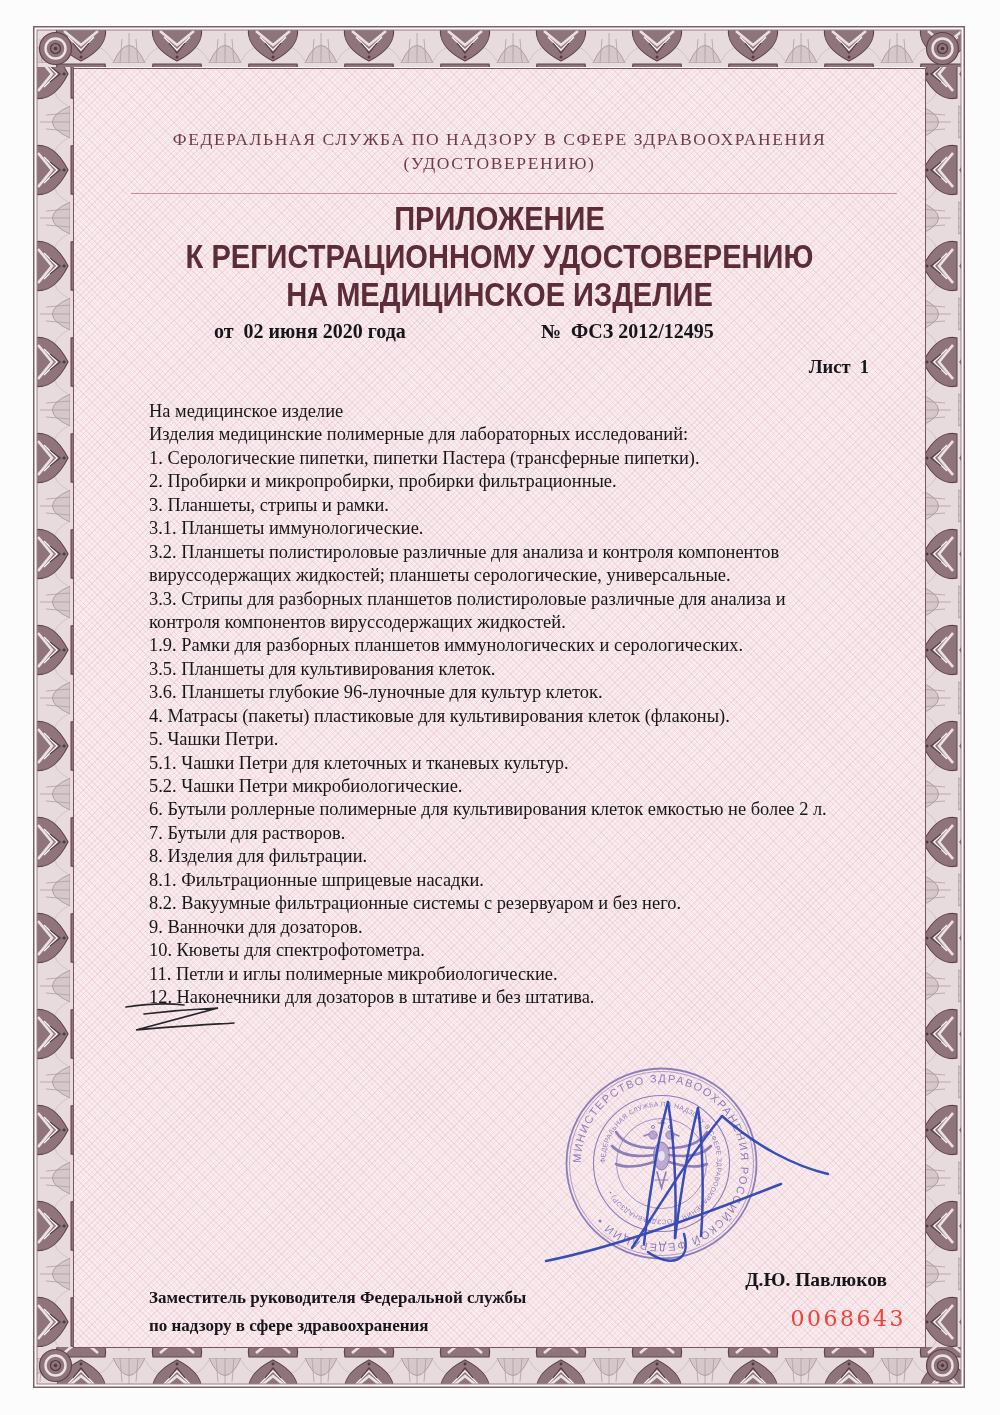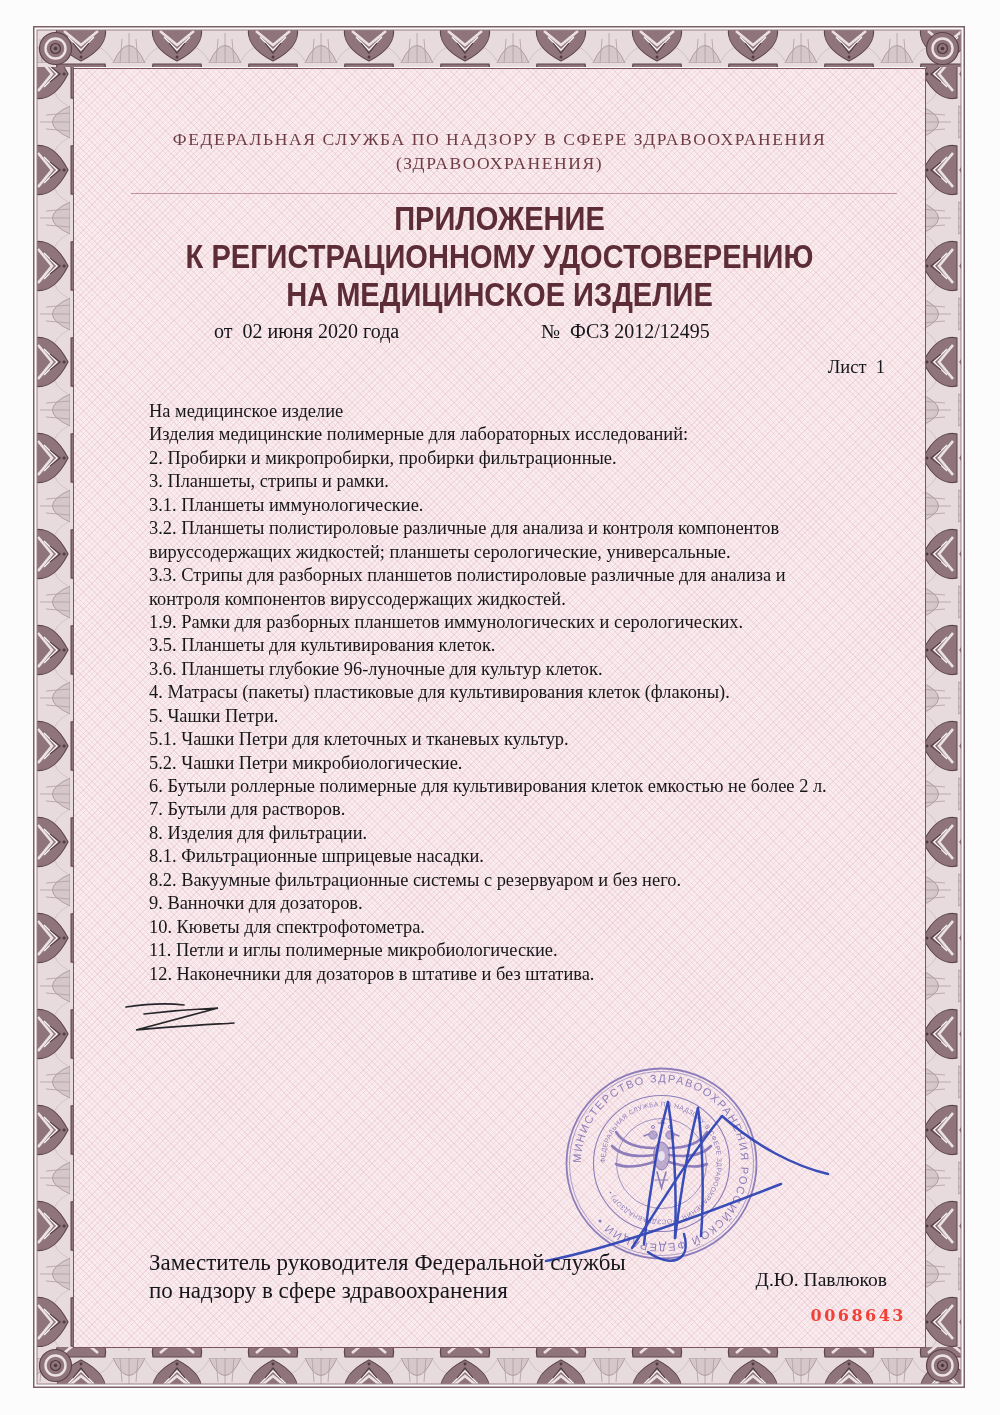--- a/index.html
+++ b/index.html
@@ -10,31 +10,31 @@
     border:1px solid #7d5560;
     background:
       repeating-linear-gradient(45deg, rgba(216,148,168,0.20) 0 1px, rgba(255,255,255,0) 1px 4px),
       repeating-linear-gradient(135deg, rgba(216,148,168,0.20) 0 1px, rgba(255,255,255,0) 1px 4px),
       #f9ecef;}
   .abs{position:absolute;}
   .hdr{width:100%;text-align:center;color:#6e3c45;font-size:17.5px;letter-spacing:1.6px;font-family:"Liberation Serif",serif;}
   .ttl{width:100%;text-align:center;color:#5c2c37;font-weight:bold;font-size:33px;
        font-family:"Liberation Sans",sans-serif;transform:scaleX(.88);letter-spacing:0;}
   .divider{border-top:1px solid rgba(150,80,92,.55);height:0;}
-  .bold-black{font-weight:normal;color:#15151a;font-family:"Liberation Serif",serif;}
+  .bold-black{font-weight:bold;color:#15151a;font-family:"Liberation Serif",serif;}
   .meta-date{font-size:20px;}
   .meta-num{font-size:20px;}
   .sheet{font-size:18.5px;}
   .body-block{font-size:18.4px;line-height:23.45px;color:#17171a;white-space:nowrap;
               font-family:"Liberation Serif",serif;}
   .body-line{height:23.45px;}
   .body-title{font-weight:normal;}
-  .sig-label{font-size:23px;line-height:28px;}
+  .sig-label{font-size:17px;line-height:28px;margin-top:35px;}
   .sig-name{font-size:19.5px;}
-  .serial{font-family:"DejaVu Serif",serif;font-weight:700;font-size:16px;color:#ef4136;letter-spacing:2.5px;}
+  .serial{font-family:"DejaVu Serif",serif;font-weight:400;font-size:22px;color:#ef4136;letter-spacing:2.5px;}
   svg{display:block;}
 </style>
 </head>
 <body>
 
 <div class="page">
 
   <svg class="frame-svg" width="932" height="1362" viewBox="0 0 932 1362">
     <defs>
       <pattern id="bandH" width="96" height="37" patternUnits="userSpaceOnUse">
@@ -127,36 +127,37 @@
       </g>
     </g>
 
     <rect x="0.75" y="0.75" width="930.5" height="1360.5" fill="none" stroke="#7d5f66" stroke-width="1.5"></rect>
     <rect x="4" y="4" width="924" height="1354" fill="none" stroke="#9a7f86" stroke-width="1"></rect>
   </svg>
 
   <div class="content">
 
     <div class="abs hdr" style="top:60px;">ФЕДЕРАЛЬНАЯ СЛУЖБА ПО НАДЗОРУ В СФЕРЕ ЗДРАВООХРАНЕНИЯ</div>
-    <div class="abs hdr" style="top:84px;">(ЗДРАВООХРАНЕНИЯ)</div>
+    <div class="abs hdr" style="top:84px;">(УДОСТОВЕРЕНИЮ)</div>
 
     <div class="abs divider" style="top:124px;left:57px;width:766px;"></div>
 
     <div class="abs ttl" style="top:131px;">ПРИЛОЖЕНИЕ</div>
     <div class="abs ttl" style="top:169px;">К РЕГИСТРАЦИОННОМУ УДОСТОВЕРЕНИЮ</div>
     <div class="abs ttl" style="top:207px;">НА МЕДИЦИНСКОЕ ИЗДЕЛИЕ</div>
 
     <div class="abs bold-black meta-date" style="top:251px;left:140px;">от 02 июня 2020 года</div>
     <div class="abs bold-black meta-num" style="top:251px;left:467px;">№ ФСЗ 2012/12495</div>
-    <div class="abs bold-black sheet" style="top:288px;right:40px;margin-left:36px;">Лист 1</div>
+    <div class="abs bold-black sheet" style="top:288px;right:56px;margin-left:36px;">Лист 1</div>
 
     <div class="abs body-block" style="top:331px;left:75px;width:772px;">
       <div class="body-line">На медицинское изделие</div>
       <div class="body-line body-title">Изделия медицинские полимерные для лабораторных исследований:</div>
       <div id="product-list">
+          <div class="body-line">1. Серологические пипетки, пипетки Пастера (трансферные пипетки).</div>
           <div class="body-line">2. Пробирки и микропробирки, пробирки фильтрационные.</div>
           <div class="body-line">3. Планшеты, стрипы и рамки.</div>
           <div class="body-line">3.1. Планшеты иммунологические.</div>
           <div class="body-line">3.2. Планшеты полистироловые различные для анализа и контроля компонентов</div>
           <div class="body-line">вируссодержащих жидкостей; планшеты серологические, универсальные.</div>
           <div class="body-line">3.3. Стрипы для разборных планшетов полистироловые различные для анализа и</div>
           <div class="body-line">контроля компонентов вируссодержащих жидкостей.</div>
           <div class="body-line">1.9. Рамки для разборных планшетов иммунологических и серологических.</div>
           <div class="body-line">3.5. Планшеты для культивирования клеток.</div>
           <div class="body-line">3.6. Планшеты глубокие 96-луночные для культур клеток.</div>

